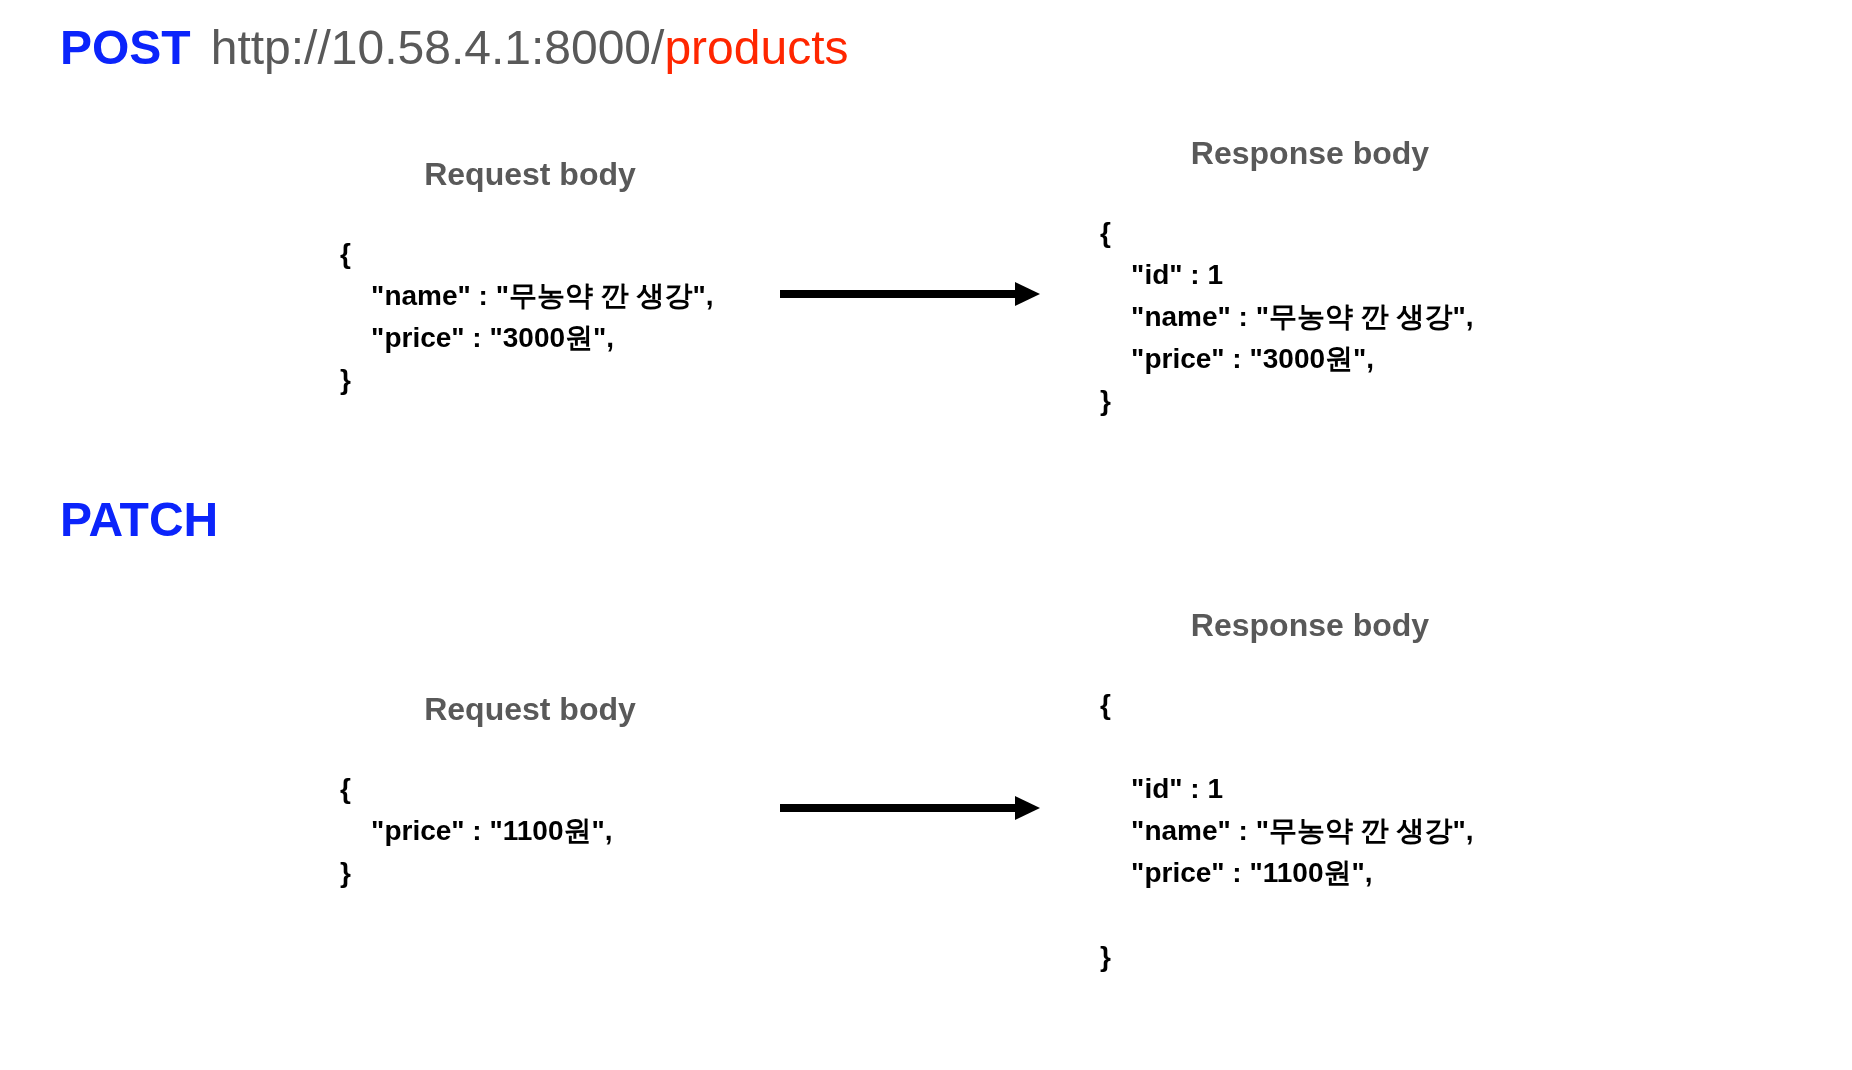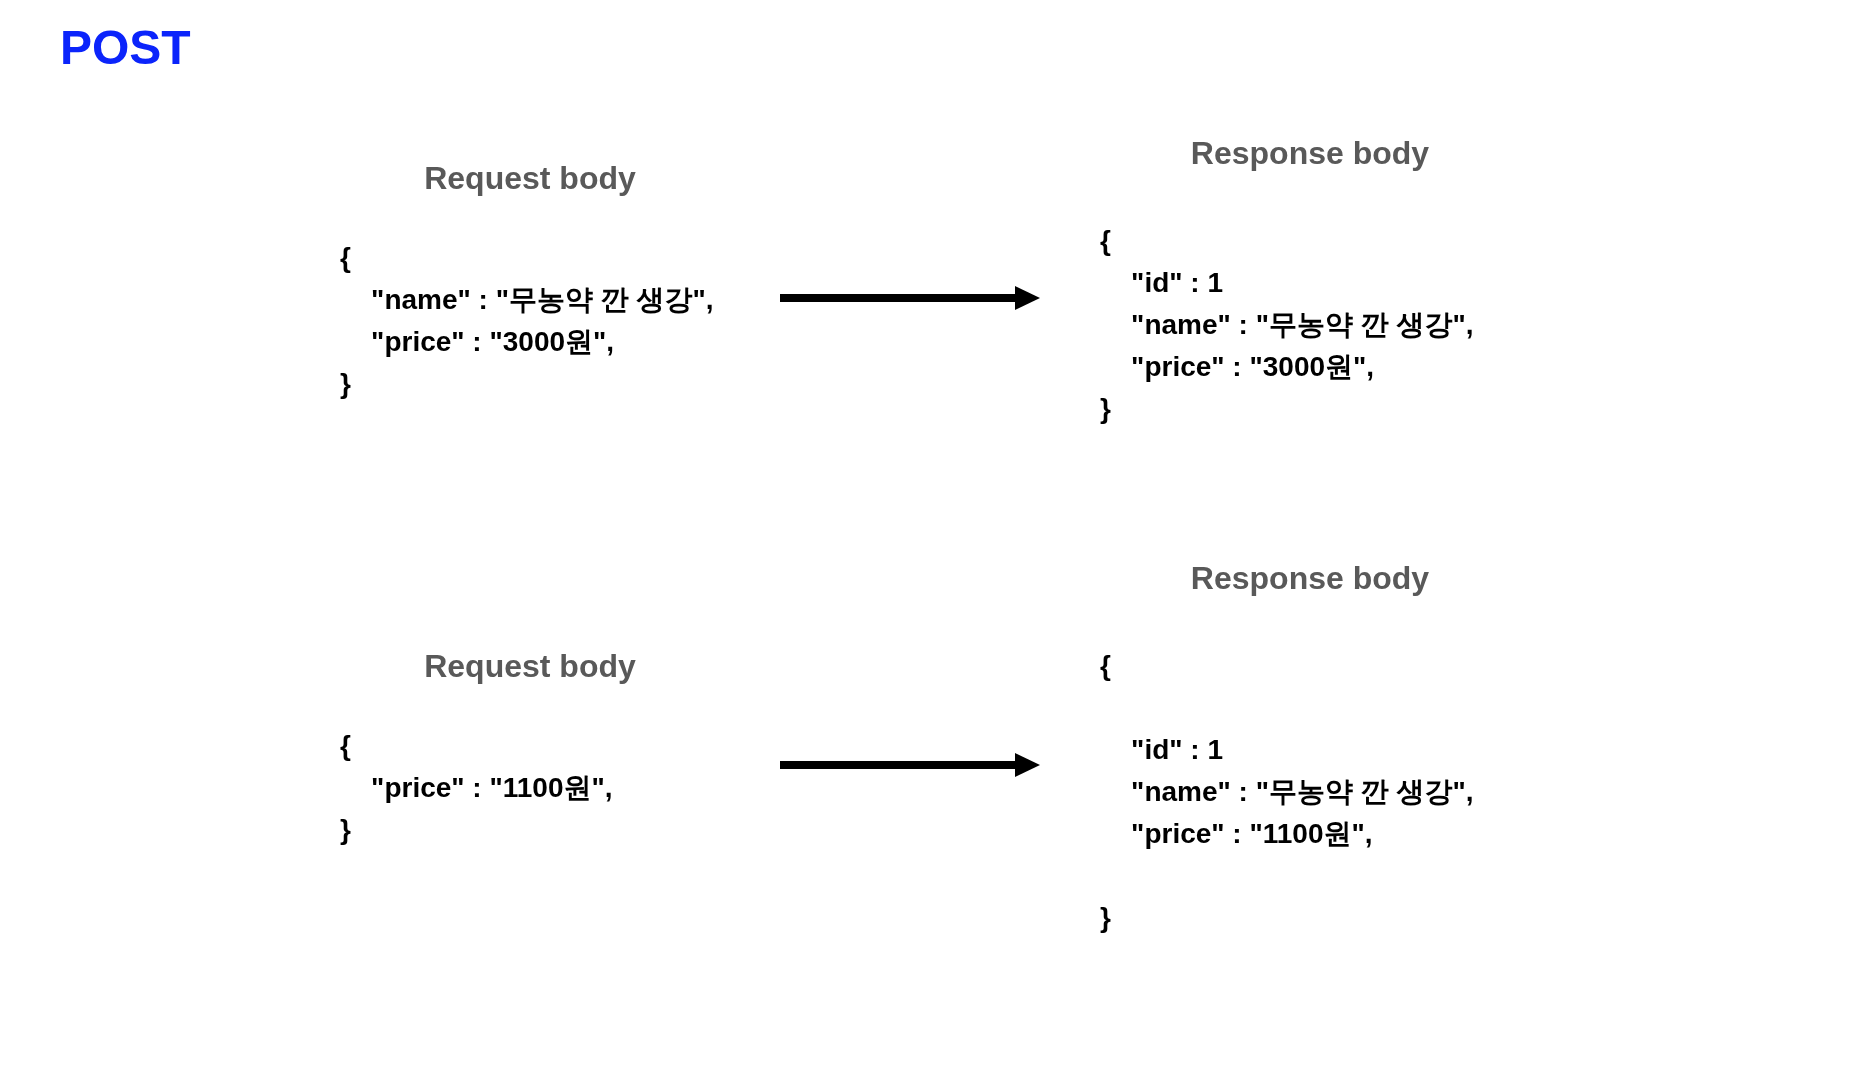--- a/index.html
+++ b/index.html
@@ -69,29 +69,31 @@
       justify-content: center;
       width: 260px;
       margin-top: 30px;
     }
     .arrow-svg {
       width: 260px;
       height: 24px;
     }
     .response-column {
       min-width: 420px;
-      gap: 8px;
     }
   </style>
 </head>
 <body>
 
 <div class="section">
   <div class="url-line">
     <span class="method">POST</span>
+    <span>
+      <span class="url-base">http://10.58.4.1:8000/</span><span class="url-path">products</span>
+    </span>
   </div>
   <div class="body-row">
     <div class="body-column">
       <div class="body-label">Request body</div>
       <div class="json-block">{
     "name" : "무농약 깐 생강",
     "price" : "3000원",
 }</div>
     </div>
     <div class="arrow-container">
@@ -106,20 +108,21 @@
     "id" : 1
     "name" : "무농약 깐 생강",
     "price" : "3000원",
 }</div>
     </div>
   </div>
 </div>
 
 <div class="section">
   <div class="url-line">
+    <span class="method">PATCH</span>
   </div>
   <div class="body-row">
     <div class="body-column">
       <div class="body-label">Request body</div>
       <div class="json-block">{
     "price" : "1100원",
 }</div>
     </div>
     <div class="arrow-container">
       <svg class="arrow-svg" viewBox="0 0 260 24">

